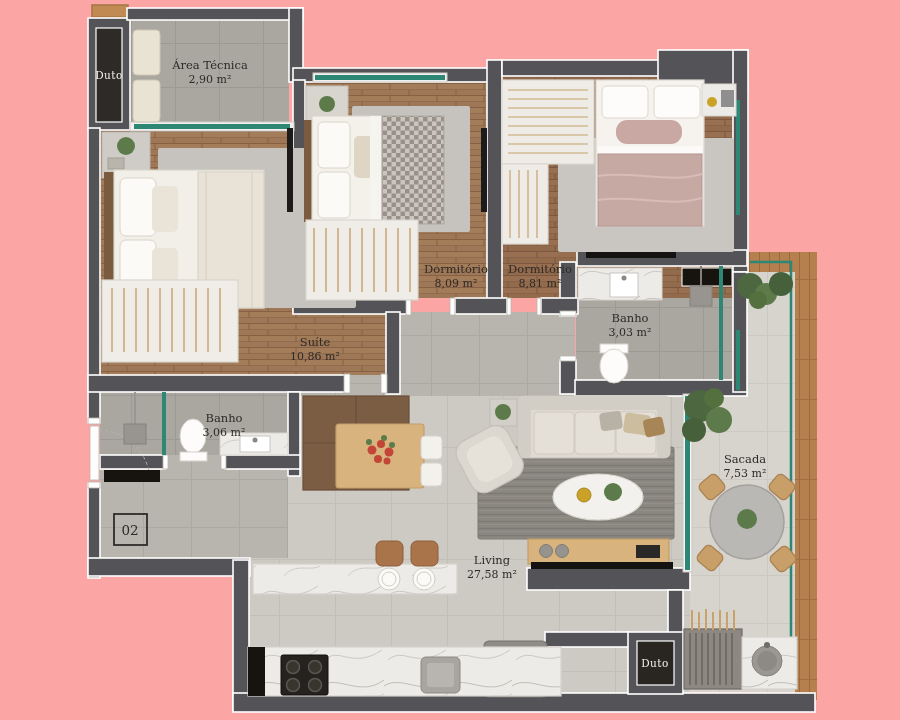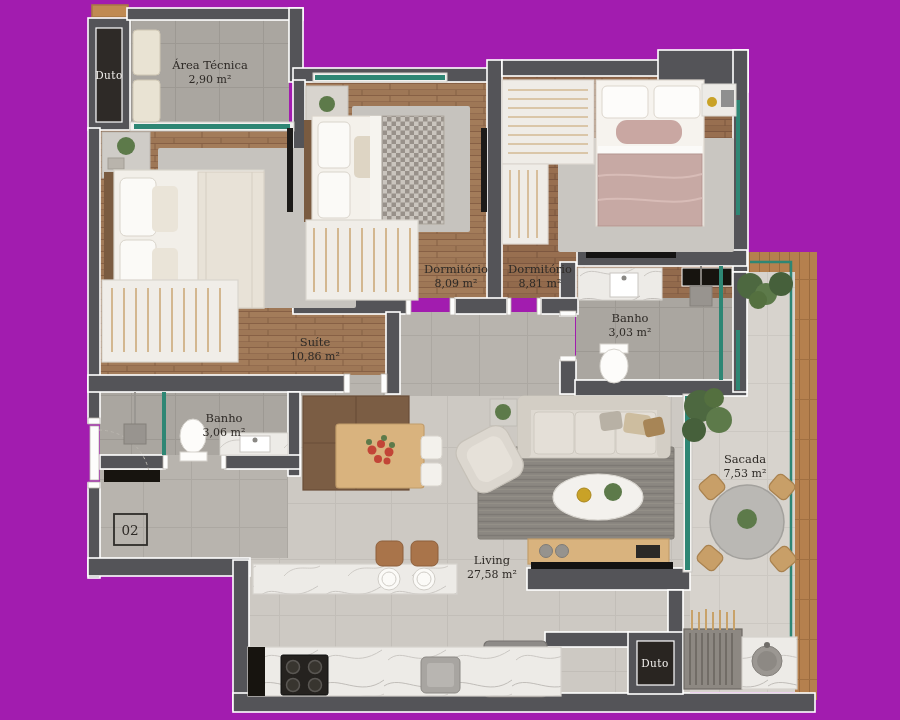--- a/index.html
+++ b/index.html
@@ -1,16 +1,16 @@
 <!DOCTYPE html>
 <html><head>
 <meta charset="utf-8">
 <style>
   html,body{margin:0;padding:0;background:#ffffff;}
-  .stage{position:relative;width:900px;height:720px;background:#a21caf;overflow:hidden;
+  .stage{position:relative;width:900px;height:720px;background:#fca5a5;overflow:hidden;
          font-family:"DejaVu Serif", serif;}
   svg{display:block}
   text{font-family:"DejaVu Serif", serif; fill:#2e2a26;}
   .room-name{font-size:11.5px;}
   .room-area{font-size:11px;}
   .duct-label{font-size:10.5px; fill:#f2f0ed; letter-spacing:.5px;}
   .unit-label{font-size:13.5px;}
 </style>
 </head>
 <body>

